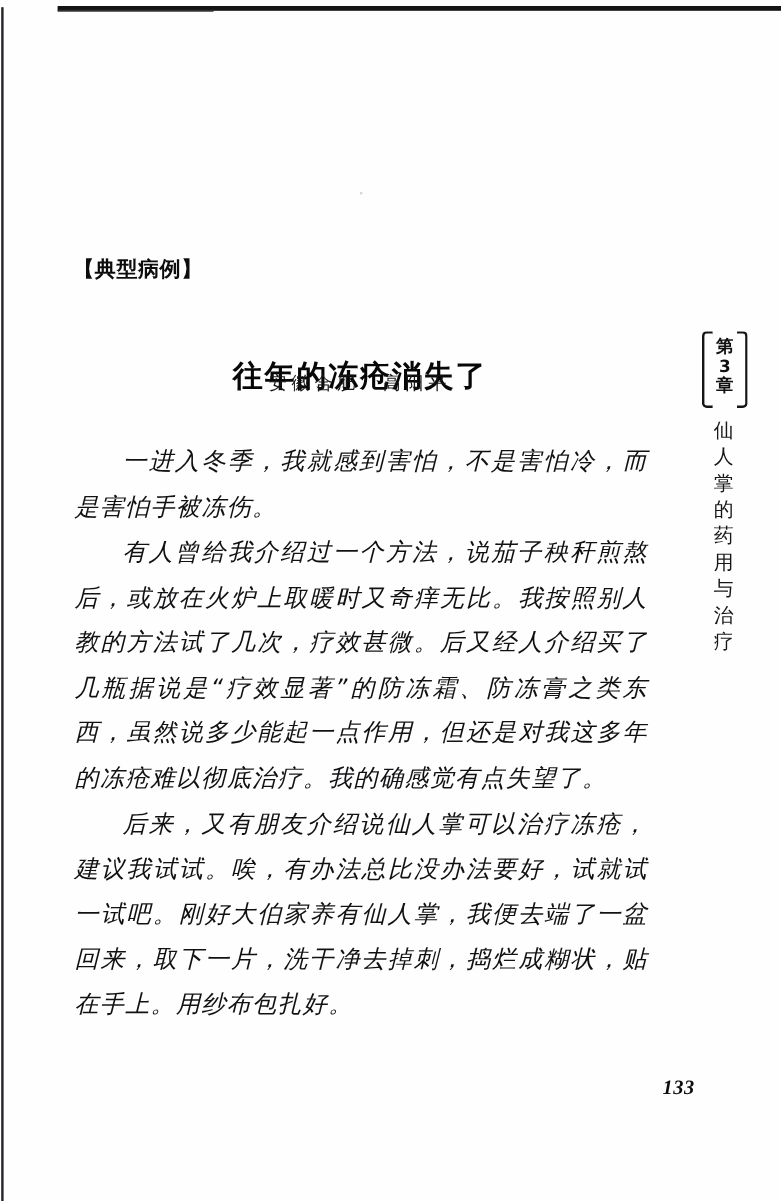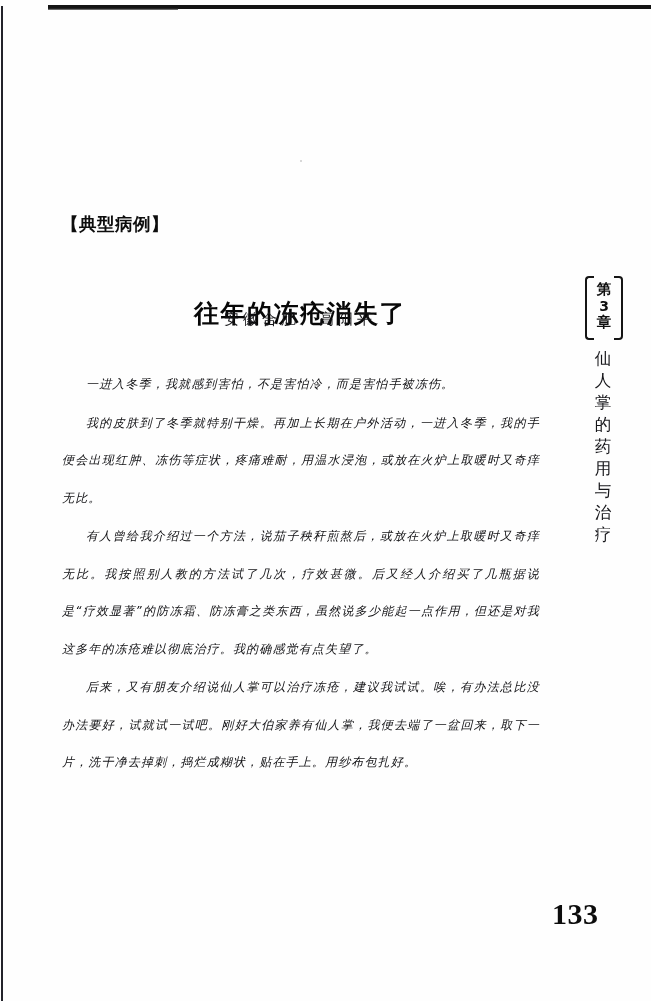--- a/index.html
+++ b/index.html
@@ -97,21 +97,21 @@
 
   #body-text {
     position: absolute;
     left: 62px;
     top: 366px;
     width: 478px;
   }
   .para {
     margin: 0 0 1px 0;
     text-indent: 2em;
-    font-size: 12px;
+    font-size: 20px;
     line-height: 37.5px;
     letter-spacing: 1.15px;
     text-align: justify;
     text-justify: inter-character;
     color: #111114;
     font-family: "DejaVu Sans", sans-serif;
     font-style: italic;
   }
 
   
@@ -177,22 +177,23 @@
   #chapter-title-vertical span {
     display: block;
   }
 
   
   #page-number {
     position: absolute;
     left: 552px;
     top: 897px;
     font-family: "Liberation Serif", serif;
-    font-weight: bold;
-    font-size: 30px;
+    font-style: italic;
+    font-weight: bold;
+    font-size: 17px;
     letter-spacing: 0.5px;
     color: #0c0c0c;
   }
 </style>
 </head>
 <body>
 
 <div id="page">
 
   <div id="scan-bar-top"></div>
@@ -200,21 +201,20 @@
   <div id="scan-speck-a"></div>
 
   <div id="case-label">【典型病例】</div>
 
   <h1 id="article-title">往年的冻疮消失了</h1>
 
   <div id="article-byline">安徽合肥　高阳平</div>
 
   <div id="body-text">
     <p class="para cjk-hand">一进入冬季，我就感到害怕，不是害怕冷，而是害怕手被冻伤。</p>
-    <p class="para cjk-hand">我的皮肤到了冬季就特别干燥。再加上长期在户外活动，一进入冬季，我的手便会出现红肿、冻伤等症状，疼痛难耐，用温水浸泡，或放在火炉上取暖时又奇痒无比。</p>
     <p class="para cjk-hand">有人曾给我介绍过一个方法，说茄子秧秆煎熬后，或放在火炉上取暖时又奇痒无比。我按照别人教的方法试了几次，疗效甚微。后又经人介绍买了几瓶据说是“疗效显著”的防冻霜、防冻膏之类东西，虽然说多少能起一点作用，但还是对我这多年的冻疮难以彻底治疗。我的确感觉有点失望了。</p>
     <p class="para cjk-hand">后来，又有朋友介绍说仙人掌可以治疗冻疮，建议我试试。唉，有办法总比没办法要好，试就试一试吧。刚好大伯家养有仙人掌，我便去端了一盆回来，取下一片，洗干净去掉刺，捣烂成糊状，贴在手上。用纱布包扎好。</p>
   </div>
 
   <div id="chapter-tab">
     <div id="chapter-number-box">
       <span class="chapter-char">第</span>
       <span class="chapter-num">3</span>
       <span class="chapter-char">章</span>
     </div>

